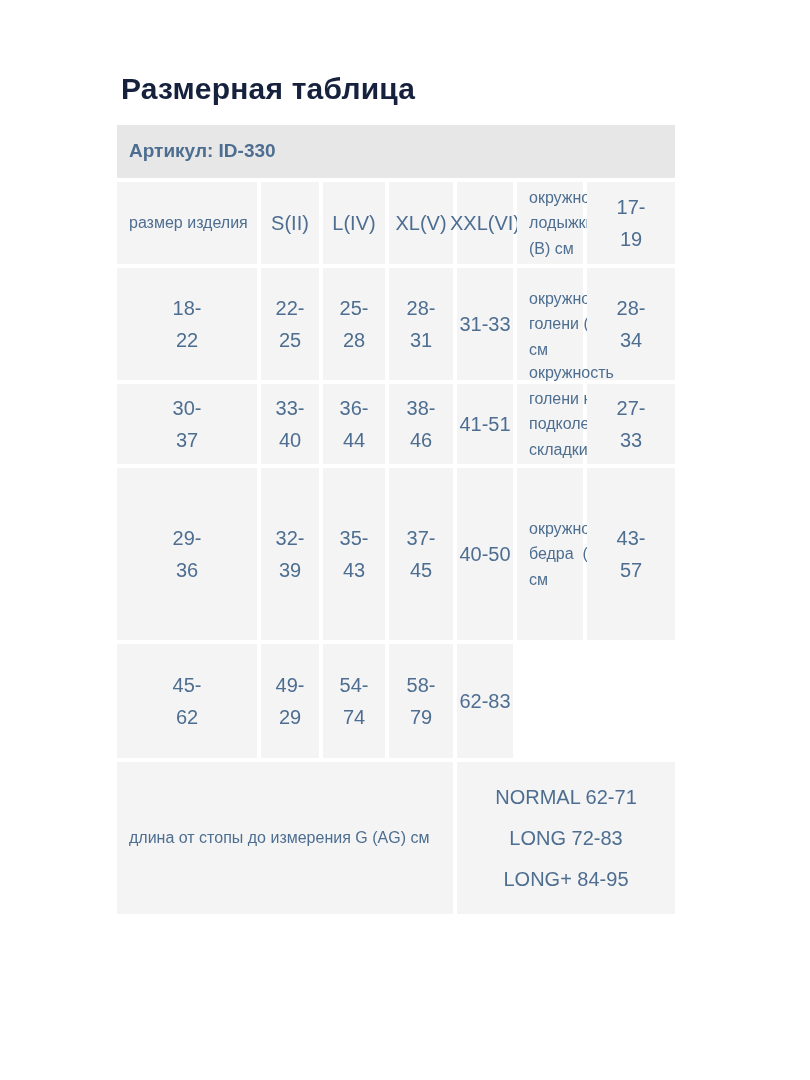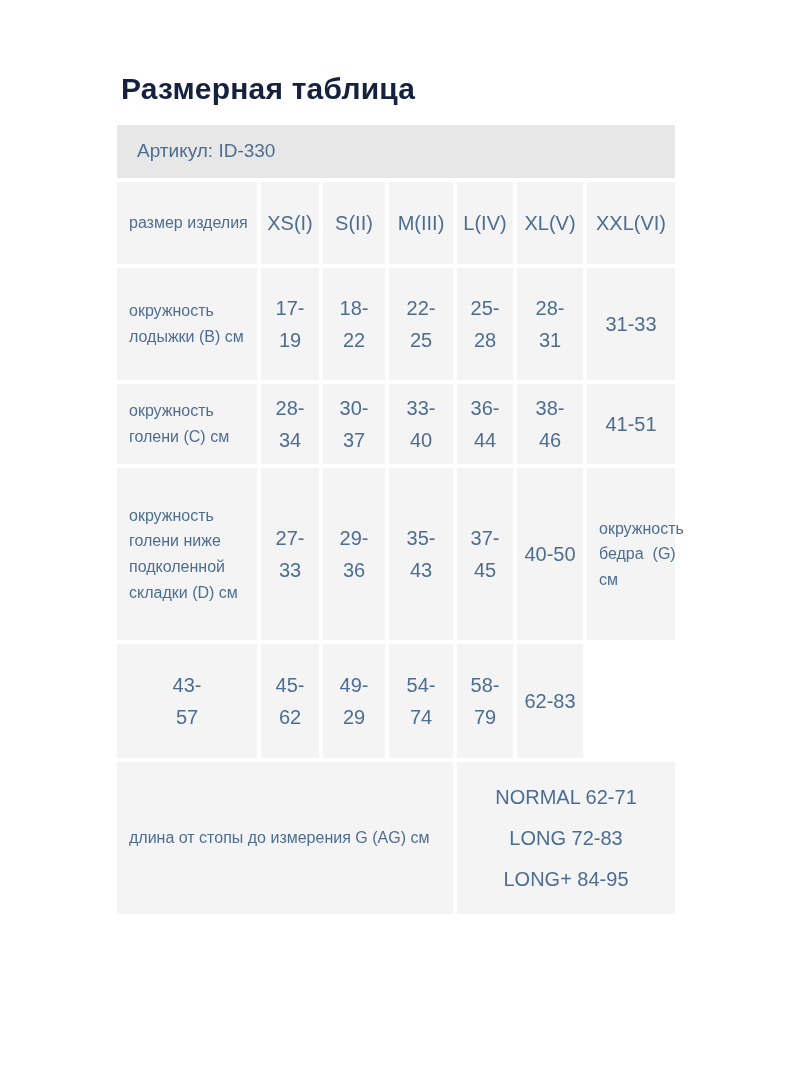--- a/index.html
+++ b/index.html
@@ -39,23 +39,23 @@
     background:var(--cell-bg);
     color:var(--text-color);
     display:flex;
     align-items:center;
     font-size:20px;
     line-height:1.6;
   }
   .band{
     grid-column:1 / -1;
     background:var(--band-bg);
-    font-weight:normal;
+    font-weight:bold;
     font-size:19px;
-    padding-left:20px;
+    padding-left:12px;
   }
   .label-cell{
     justify-content:flex-start;
     text-align:left;
     font-size:16px;
     padding:8px 4px 8px 12px;
     white-space:pre-wrap;
   }
   .num-cell{
     justify-content:center;
@@ -86,23 +86,21 @@
 <div class="page">
   <h1 class="title">Размерная таблица</h1>
 
   <div class="size-table">
 
     <div class="cell band">
       <span>Артикул: ID-330</span>
     </div>
 
     <div class="cell label-cell">размер изделия</div>
-    <div class="cell num-cell">XS(I)</div>
     <div class="cell num-cell">S(II)</div>
-    <div class="cell num-cell">M(III)</div>
     <div class="cell num-cell">L(IV)</div>
     <div class="cell num-cell">XL(V)</div>
     <div class="cell num-cell wide">XXL(VI)</div>
 
     <div class="cell label-cell">окружность лодыжки (B) см</div>
     <div class="cell num-cell">
         <span class="val">17-19</span>
       </div>
     <div class="cell num-cell">
         <span class="val">18-22</span>
@@ -141,20 +139,23 @@
       </div>
 
     <div class="cell label-cell">окружность голени ниже подколенной складки (D) см</div>
     <div class="cell num-cell">
         <span class="val">27-33</span>
       </div>
     <div class="cell num-cell">
         <span class="val">29-36</span>
       </div>
     <div class="cell num-cell">
+        <span class="val">32-39</span>
+      </div>
+    <div class="cell num-cell">
         <span class="val">35-43</span>
       </div>
     <div class="cell num-cell">
         <span class="val">37-45</span>
       </div>
     <div class="cell num-cell wide">
         <span class="val">40-50</span>
       </div>
 
     <div class="cell label-cell">окружность бедра  (G) см</div>

